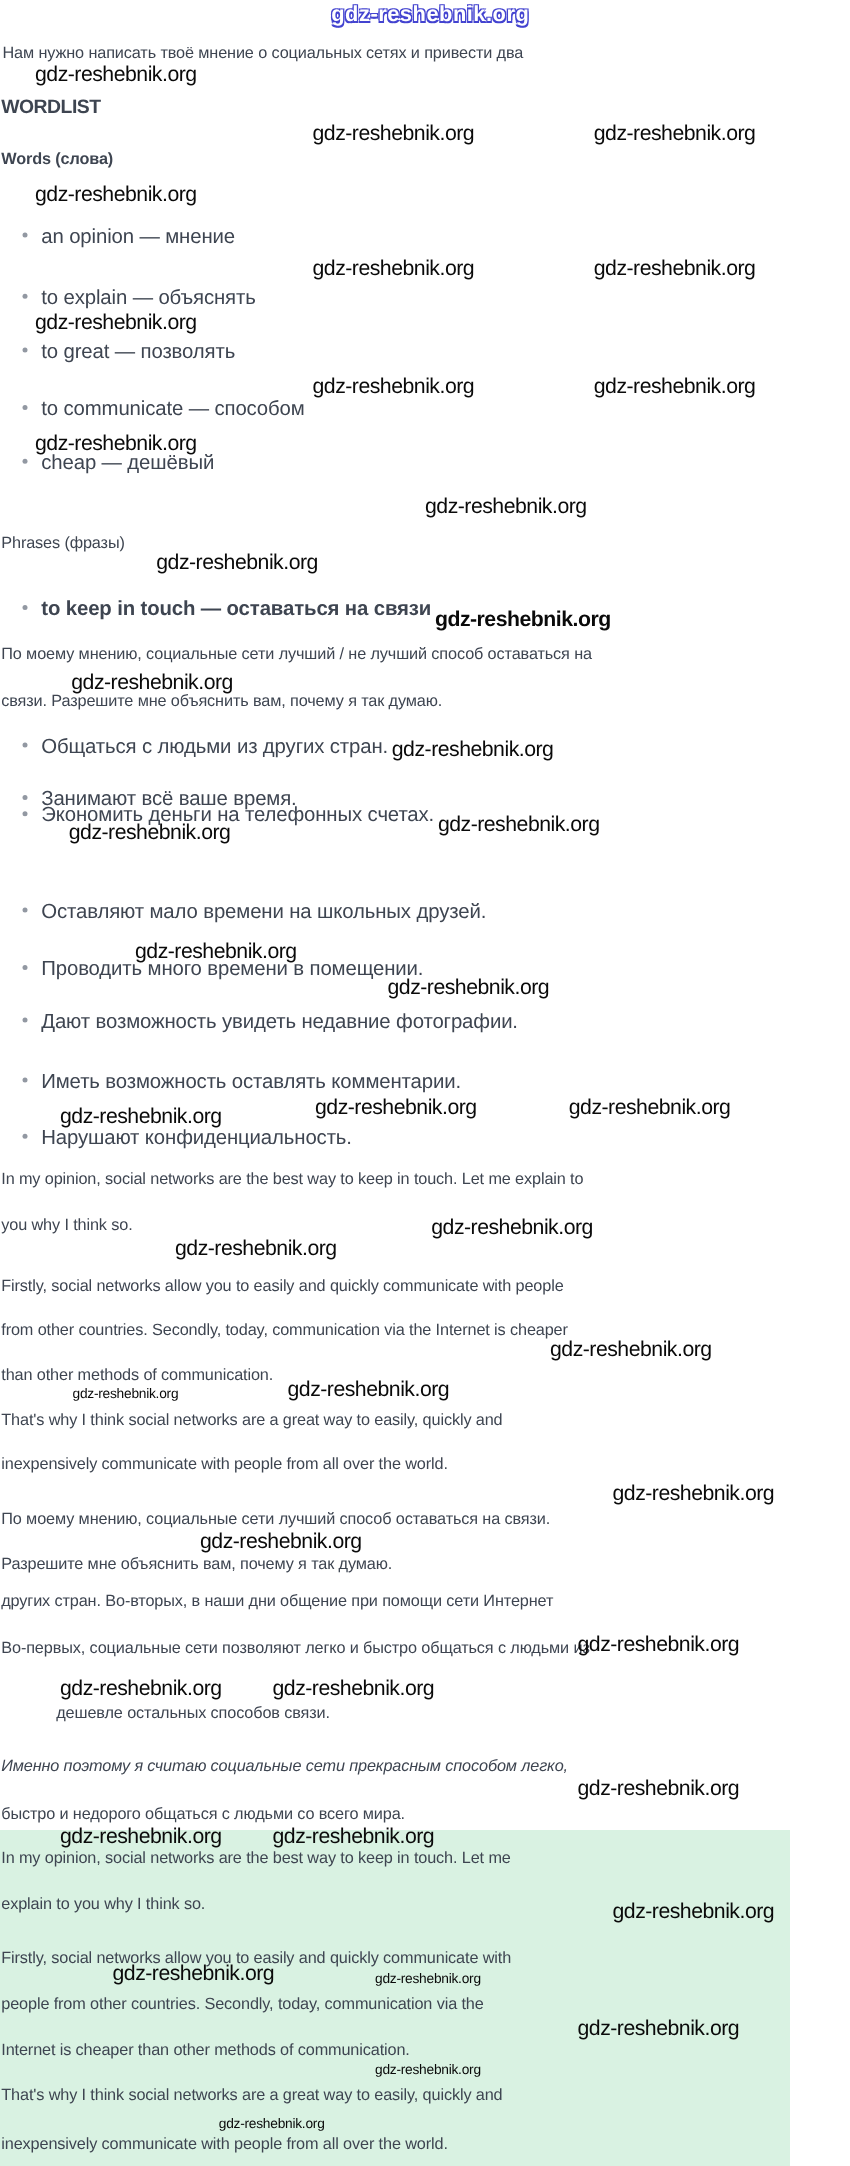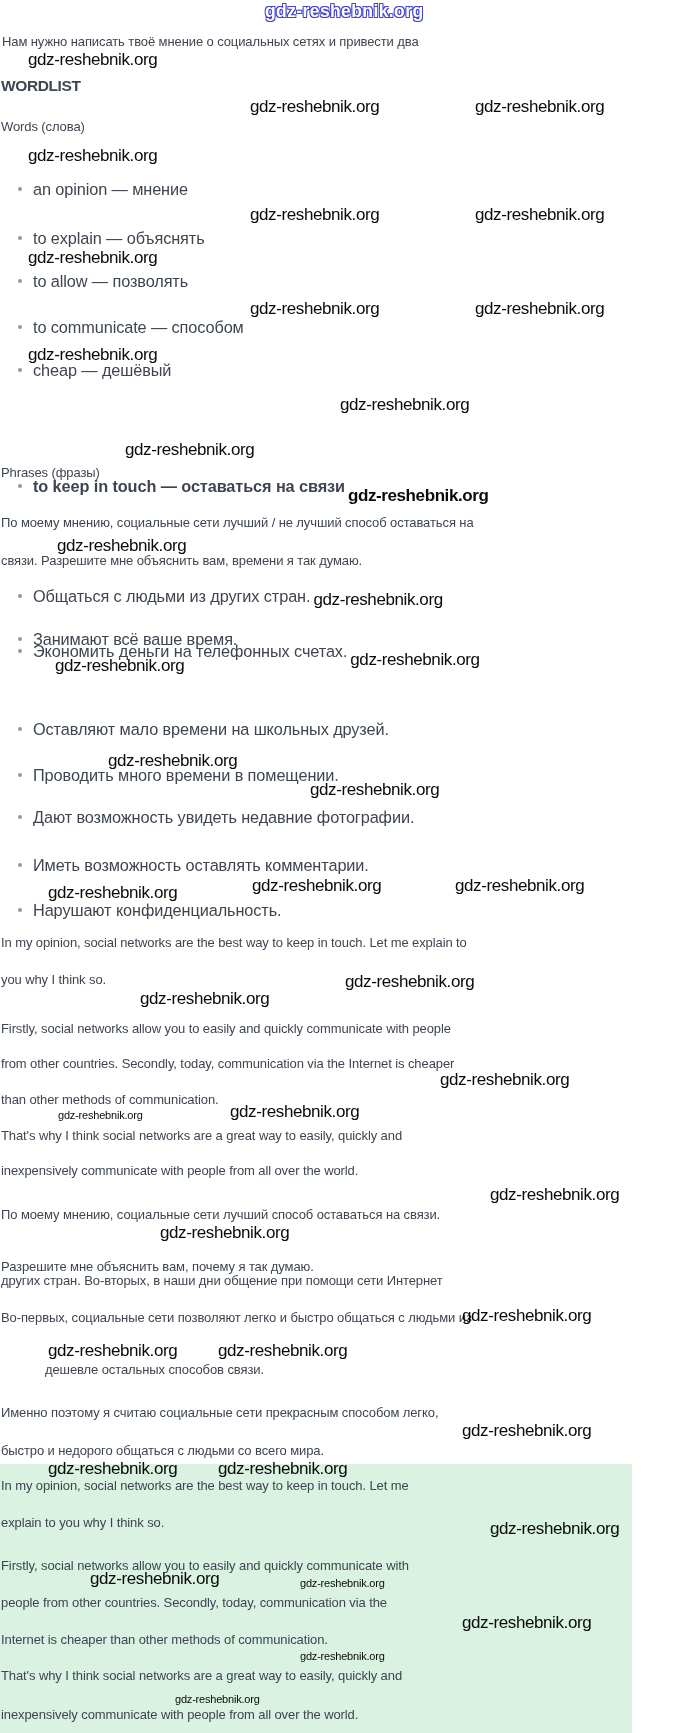--- a/index.html
+++ b/index.html
@@ -23,40 +23,40 @@
 
 <div class="page">
   <div class="highlight-box" style="left: 0px; top: 1464px; width: 632px; height: 269px; background: rgb(217, 242, 226);"></div>
   <div id="content-layer">
       <div class="el wm-outline" style="left: 265px; top: 2px;">gdz-reshebnik.org</div>
       <div class="el line" style="left: 2px; top: 32px;">Нам нужно написать твоё мнение о социальных сетях и привести два</div>
       <div class="el wm" style="left: 28px; top: 50px;">gdz-reshebnik.org</div>
       <div class="el heading" style="left: 1px; top: 76px;">WORDLIST</div>
       <div class="el wm" style="left: 250px; top: 97px;">gdz-reshebnik.org</div>
       <div class="el wm" style="left: 475px; top: 97px;">gdz-reshebnik.org</div>
-      <div class="el line" style="left: 1px; top: 117px;">Words (слова)</div>
+      <div class="el line" style="left: 1px; top: 117px; font-weight: bold;">Words (слова)</div>
       <div class="el wm" style="left: 28px; top: 146px;">gdz-reshebnik.org</div>
       <div class="el bullet" style="left: 18px; top: 180px;"><span class="dot"></span><span>an opinion — мнение</span></div>
       <div class="el wm" style="left: 250px; top: 205px;">gdz-reshebnik.org</div>
       <div class="el wm" style="left: 475px; top: 205px;">gdz-reshebnik.org</div>
       <div class="el bullet" style="left: 18px; top: 229px;"><span class="dot"></span><span>to explain — объяснять</span></div>
       <div class="el wm" style="left: 28px; top: 248px;">gdz-reshebnik.org</div>
-      <div class="el bullet" style="left: 18px; top: 272px;"><span class="dot"></span><span>to allow — позволять</span></div>
+      <div class="el bullet" style="left: 18px; top: 272px;"><span class="dot"></span><span>to great — позволять</span></div>
       <div class="el wm" style="left: 250px; top: 299px;">gdz-reshebnik.org</div>
       <div class="el wm" style="left: 475px; top: 299px;">gdz-reshebnik.org</div>
       <div class="el bullet" style="left: 18px; top: 318px;"><span class="dot"></span><span>to communicate — способом</span></div>
       <div class="el wm" style="left: 28px; top: 345px;">gdz-reshebnik.org</div>
       <div class="el bullet" style="left: 18px; top: 361px;"><span class="dot"></span><span>cheap — дешёвый</span></div>
       <div class="el wm" style="left: 340px; top: 395px;">gdz-reshebnik.org</div>
-      <div class="el line" style="left: 1px; top: 424px; margin-top: 39px;">Phrases (фразы)</div>
+      <div class="el line" style="left: 1px; top: 424px;">Phrases (фразы)</div>
       <div class="el wm" style="left: 125px; top: 440px;">gdz-reshebnik.org</div>
       <div class="el bullet" style="left: 18px; top: 477px; font-weight: bold;"><span class="dot"></span><span>to keep in touch — оставаться на связи</span><span class="wm-inline" style="top: 9px;">gdz-reshebnik.org</span></div>
       <div class="el line" style="left: 1px; top: 513px;">По моему мнению, социальные сети лучший / не лучший способ оставаться на</div>
       <div class="el wm" style="left: 57px; top: 536px;">gdz-reshebnik.org</div>
-      <div class="el line" style="left: 1px; top: 551px;">связи. Разрешите мне объяснить вам, времени я так думаю.</div>
+      <div class="el line" style="left: 1px; top: 551px;">связи. Разрешите мне объяснить вам, почему я так думаю.</div>
       <div class="el bullet" style="left: 18px; top: 587px;"><span class="dot"></span><span>Общаться с людьми из других стран.</span><span class="wm-inline" style="top: 3px;">gdz-reshebnik.org</span></div>
       <div class="el bullet" style="left: 18px; top: 630px;"><span class="dot"></span><span>Занимают всё ваше время.</span></div>
       <div class="el wm" style="left: 55px; top: 656px;">gdz-reshebnik.org</div>
       <div class="el bullet" style="left: 18px; top: 642px;"><span class="dot"></span><span>Экономить деньги на телефонных счетах.</span><span class="wm-inline" style="top: 8px;">gdz-reshebnik.org</span></div>
       <div class="el bullet" style="left: 18px; top: 720px;"><span class="dot"></span><span>Оставляют мало времени на школьных друзей.</span></div>
       <div class="el wm" style="left: 108px; top: 751px;">gdz-reshebnik.org</div>
       <div class="el bullet" style="left: 18px; top: 766px;"><span class="dot"></span><span>Проводить много времени в помещении.</span></div>
       <div class="el wm" style="left: 310px; top: 780px;">gdz-reshebnik.org</div>
       <div class="el bullet" style="left: 18px; top: 808px;"><span class="dot"></span><span>Дают возможность увидеть недавние фотографии.</span></div>
       <div class="el bullet" style="left: 18px; top: 856px;"><span class="dot"></span><span>Иметь возможность оставлять комментарии.</span></div>
@@ -72,28 +72,28 @@
       <div class="el line" style="left: 1px; top: 1054px;">from other countries. Secondly, today, communication via the Internet is cheaper</div>
       <div class="el wm" style="left: 440px; top: 1070px;">gdz-reshebnik.org</div>
       <div class="el line" style="left: 1px; top: 1090px;">than other methods of communication.</div>
       <div class="el wm-small" style="left: 58px; top: 1106px;">gdz-reshebnik.org</div>
       <div class="el wm" style="left: 230px; top: 1102px;">gdz-reshebnik.org</div>
       <div class="el line" style="left: 1px; top: 1126px;">That's why I think social networks are a great way to easily, quickly and</div>
       <div class="el line" style="left: 1px; top: 1161px;">inexpensively communicate with people from all over the world.</div>
       <div class="el wm" style="left: 490px; top: 1185px;">gdz-reshebnik.org</div>
       <div class="el line" style="left: 1px; top: 1205px;">По моему мнению, социальные сети лучший способ оставаться на связи.</div>
       <div class="el wm" style="left: 160px; top: 1223px;">gdz-reshebnik.org</div>
-      <div class="el line" style="left: 1px; top: 1241px; margin-top: 16px;">Разрешите мне объяснить вам, почему я так думаю.</div>
+      <div class="el line" style="left: 1px; top: 1241px;">Разрешите мне объяснить вам, почему я так думаю.</div>
       <div class="el line" style="left: 1px; top: 1288px; margin-top: 20px;">Во-первых, социальные сети позволяют легко и быстро общаться с людьми из</div>
       <div class="el wm" style="left: 462px; top: 1306px;">gdz-reshebnik.org</div>
       <div class="el line" style="left: 1px; top: 1271px;">других стран. Во-вторых, в наши дни общение при помощи сети Интернет</div>
       <div class="el wm" style="left: 48px; top: 1341px;">gdz-reshebnik.org</div>
       <div class="el wm" style="left: 218px; top: 1341px;">gdz-reshebnik.org</div>
       <div class="el line" style="left: 1px; top: 1360px; margin-left: 44px;">дешевле остальных способов связи.</div>
-      <div class="el line" style="left: 1px; top: 1403px;">Именно поэтому я считаю социальные сети прекрасным способом легко,</div>
+      <div class="el line" style="left: 1px; top: 1403px; font-style: italic;">Именно поэтому я считаю социальные сети прекрасным способом легко,</div>
       <div class="el wm" style="left: 462px; top: 1421px;">gdz-reshebnik.org</div>
       <div class="el line" style="left: 1px; top: 1441px;">быстро и недорого общаться с людьми со всего мира.</div>
       <div class="el wm" style="left: 48px; top: 1459px;">gdz-reshebnik.org</div>
       <div class="el wm" style="left: 218px; top: 1459px;">gdz-reshebnik.org</div>
       <div class="el line" style="left: 1px; top: 1476px;">In my opinion, social networks are the best way to keep in touch. Let me</div>
       <div class="el line" style="left: 1px; top: 1513px;">explain to you why I think so.</div>
       <div class="el wm" style="left: 490px; top: 1519px;">gdz-reshebnik.org</div>
       <div class="el line" style="left: 1px; top: 1556px;">Firstly, social networks allow you to easily and quickly communicate with</div>
       <div class="el wm" style="left: 90px; top: 1569px;">gdz-reshebnik.org</div>
       <div class="el wm-small" style="left: 300px; top: 1574px;">gdz-reshebnik.org</div>

